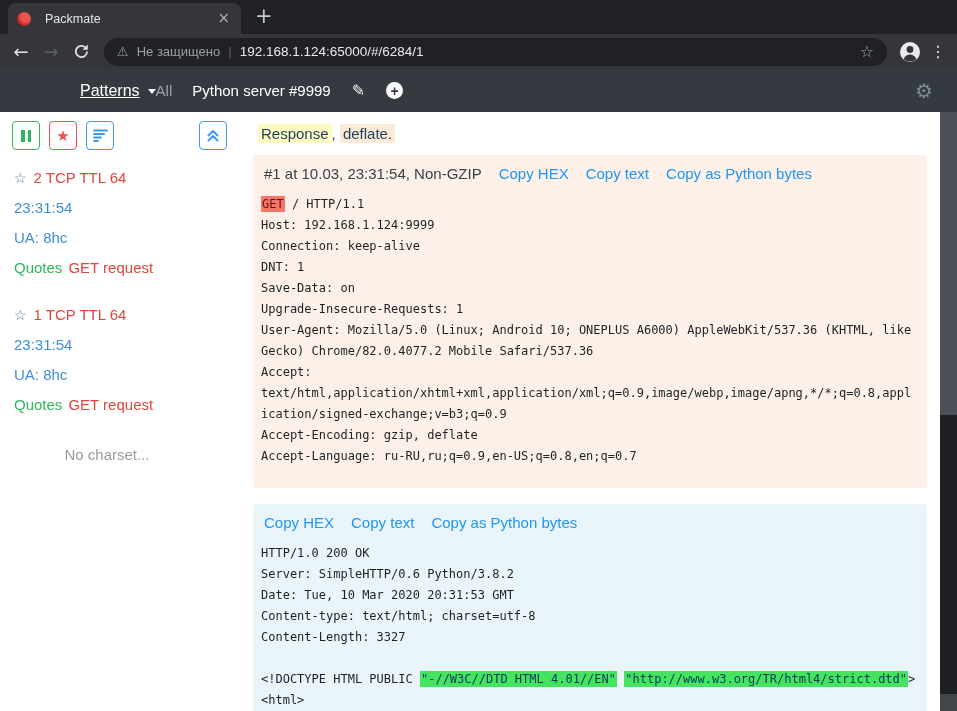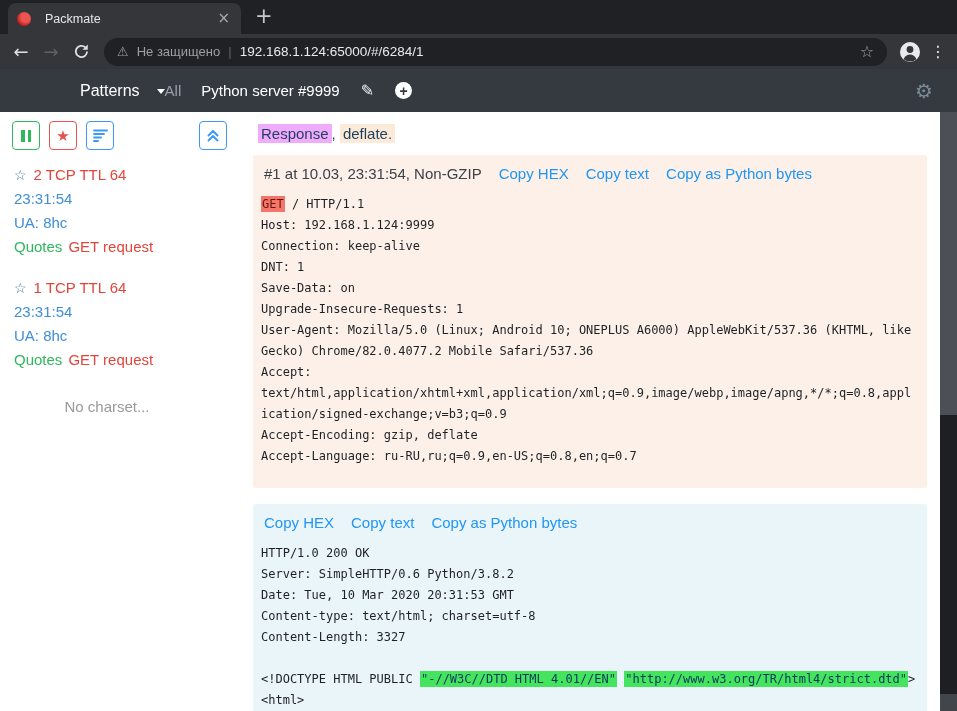--- a/index.html
+++ b/index.html
@@ -41,21 +41,21 @@
   .warn { color: #9aa0a6; font-size: 13px; }
   .sec { color: #9aa0a6; white-space: nowrap; }
   .odiv { color: #5f6368; }
   .url { color: #e8eaed; font-size: 13.5px; flex: 1; white-space: nowrap; overflow: hidden; }
   .obstar { color: #9aa0a6; font-size: 16px; padding: 0 9px; cursor: pointer; }
   .avatar { width: 30px; height: 30px; display: flex; align-items: center; justify-content: center; cursor: pointer; }
   .menu3 { width: 26px; height: 30px; display: flex; align-items: center; justify-content: center; color: #e8eaed; font-size: 16px; cursor: pointer; }
 
   
   .appbar { height: 43px; background: var(--header-bg, #343a40); display: flex; align-items: center; }
-  .patterns { margin-left: 80px; color: #fff; font-size: 16px; display: flex; align-items: center; gap: 17px; cursor: pointer; }
+  .patterns { margin-left: 80px; color: #fff; font-size: 16px; display: flex; align-items: center; gap: 8px; cursor: pointer; text-decoration: underline; }
   .caret { width: 0; height: 0; border-left: 4.5px solid transparent; border-right: 4.5px solid transparent; border-top: 5px solid #fff; margin-top: 2px; }
   .apptab-all { color: #99a1ab; font-size: 15px; cursor: pointer; }
   .apptab-active { margin-left: 20px; color: #fff; font-size: 15px; cursor: pointer; }
   .edit-btn { margin-left: 21px; color: #f0f2f4; font-size: 16px; cursor: pointer; }
   .add-btn {
     margin-left: 21px; width: 17px; height: 17px; border-radius: 50%;
     background: #fff; color: #343a40; font-size: 14px; font-weight: 700;
     display: flex; align-items: center; justify-content: center; line-height: 1; cursor: pointer;
   }
   .spacer { flex: 1; }
@@ -72,21 +72,21 @@
     margin-right: 9px; cursor: pointer;
   }
   .tbtn.green { border: 1px solid #2eb85c; color: #2eb85c; }
   .tbtn.red { border: 1px solid #e55353; color: #e55353; font-size: 15px; }
   .tbtn.blue { border: 1px solid #3d99f5; color: #3d99f5; }
   .tbtn.collapse { margin-left: auto; margin-right: 0; }
   .pause-bars { display: flex; gap: 3px; }
   .pause-bars i { width: 3.5px; height: 12px; background: #2eb85c; display: block; font-style: normal; }
 
   .cap-list { padding: 13px 0 0 14px; font-size: 15px; }
-  .capture-item { margin-bottom: 17px; line-height: 24px; cursor: pointer; }
+  .capture-item { margin-bottom: 17px; line-height: 30px; cursor: pointer; }
   .cap-star { color: #4d729c; font-size: 14px; margin-right: 7px; }
   .cap-title { color: #e0463c; }
   .cap-time, .cap-ua { color: #3e8ed8; }
   .cap-tag { margin-right: 6px; }
   .no-results { width: 214px; text-align: center; color: #9a9a9a; font-size: 15px; margin-top: 26px; }
 
   .main { flex: 1; min-width: 0; padding: 10px 13px 0 17px; overflow: hidden; }
   .pat-line { font-size: 15px; margin: 3px 0 13px 5px; }
   .pat-seg { padding: 1px 3px; }
   .packet-card { border-radius: 3px; padding: 10px 10px 21px 8px; margin-bottom: 16px; }
@@ -197,21 +197,21 @@
           <div><span class="cap-star glyph">☆</span><span class="cap-title">1 TCP TTL 64</span></div>
           <div class="cap-time">23:31:54</div>
           <div class="cap-ua">UA: 8hc</div>
           <div><span class="cap-tag" style="color: rgb(46, 184, 92);">Quotes</span><span class="cap-tag" style="color: rgb(224, 70, 60);">GET request</span></div>
         </div>
       </div>
     <div class="no-results">No charset...</div>
   </div>
 
   <div class="main">
-    <div class="pat-line"><span class="pat-seg" style="background: #f0abfc; color: rgb(30, 62, 92);">Response</span><span style="color: rgb(30, 62, 92);">, </span><span class="pat-seg" style="background: rgb(252, 234, 217); color: rgb(30, 62, 92);">deflate.</span></div>
+    <div class="pat-line"><span class="pat-seg" style="background: #fef9c3; color: rgb(30, 62, 92);">Response</span><span style="color: rgb(30, 62, 92);">, </span><span class="pat-seg" style="background: rgb(252, 234, 217); color: rgb(30, 62, 92);">deflate.</span></div>
     <div id="packets">
         <div class="packet-card" style="background: rgb(252, 240, 233);">
     <div class="pkt-head">
       <span>#1 at 10.03, 23:31:54, Non-GZIP</span>
       <span style="display:flex;gap:17px;">
               <span class="copy-link">Copy HEX</span>
               <span class="copy-link">Copy text</span>
               <span class="copy-link">Copy as Python bytes</span>
             </span>
     </div>

